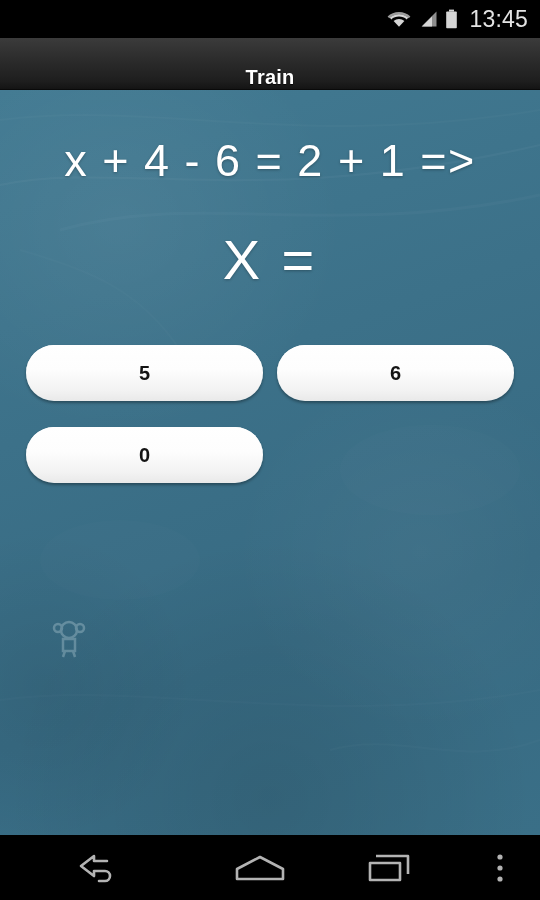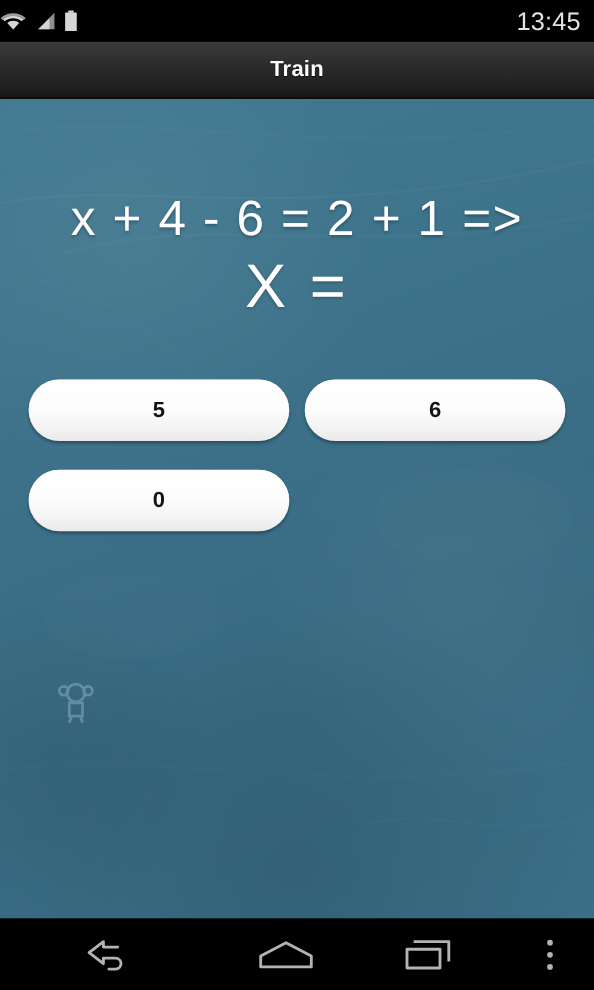--- a/index.html
+++ b/index.html
@@ -23,21 +23,21 @@
   }
 
   
   #status-bar {
     position: absolute;
     left: 0; top: 0;
     width: 540px; height: 38px;
     background: #000000;
     display: flex;
     align-items: center;
-    justify-content: space-between;
+    justify-content: flex-end;
     padding-right: 12px;
     box-sizing: border-box;
   }
   .status-icons {
     display: flex;
     align-items: center;
     gap: 7px;
   }
   .sb-icon { display: block; }
   #status-clock {
@@ -50,21 +50,21 @@
 
   
   #action-bar {
     position: absolute;
     left: 0; top: 38px;
     width: 540px; height: 52px;
     background: linear-gradient(to bottom, #3b3b3b 0%, #2c2c2c 42%, #1e1e1e 85%, #141414 100%);
     border-bottom: 1px solid #0a0a0a;
     box-sizing: border-box;
     display: flex;
-    align-items: center;
+    align-items: flex-end;
     justify-content: center;
   }
   #action-bar-title {
     color: #ffffff;
     font-size: 20px;
     font-weight: bold;
     letter-spacing: 0.2px;
     text-shadow: 0 1px 1px rgba(0,0,0,0.8);
   }
 
@@ -105,21 +105,20 @@
     position: absolute;
     left: 0; top: 48px;
     width: 540px;
     text-align: center;
     color: #ffffff;
     font-size: 45px;
     font-weight: 300;
     letter-spacing: 1.5px;
     line-height: 1;
     text-shadow: 0 1px 3px rgba(0,0,0,0.28);
-    margin-top: 38px;
   }
   #unknown-prompt {
     position: absolute;
     left: 0; top: 142px;
     width: 540px;
     text-align: center;
     color: #ffffff;
     font-size: 56px;
     font-weight: 400;
     letter-spacing: 3px;

